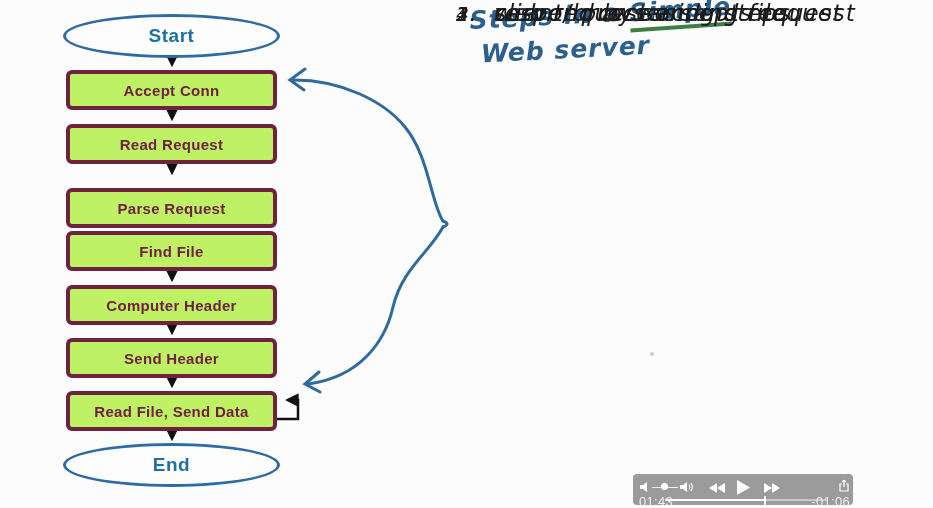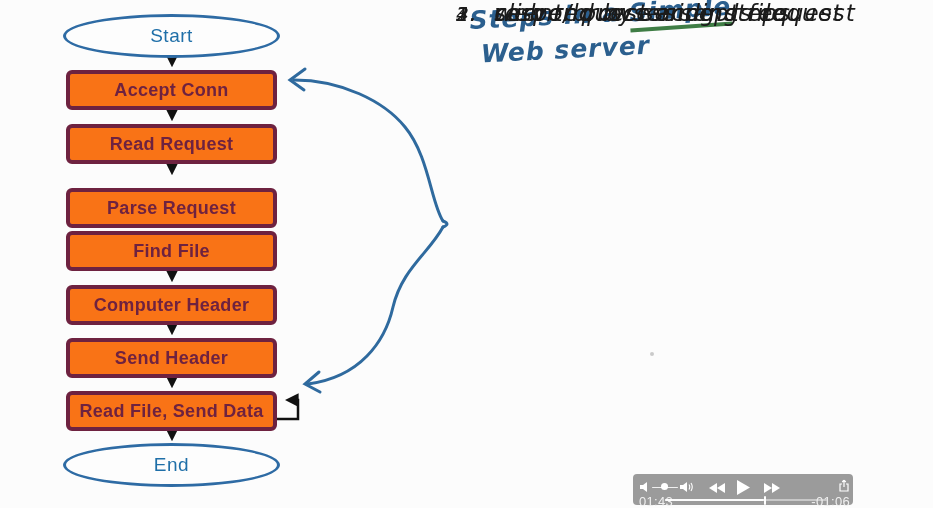--- a/index.html
+++ b/index.html
@@ -3,25 +3,25 @@
 <meta charset="utf-8">
 <style>
   html,body{margin:0;padding:0;background:#fff;}
   .canvas{position:relative;width:933px;height:508px;background:#fcfcfc;overflow:hidden;
           font-family:"Liberation Sans",sans-serif;}
 
   
   .terminal{position:absolute;left:63px;width:217px;height:44px;box-sizing:border-box;
             border:3px solid #2e6ba4;border-radius:50%;background:#fdfdfd;
             display:flex;align-items:center;justify-content:center;
-            color:#1f6fa8;font-weight:normal;font-size:19px;letter-spacing:.5px;}
+            color:#1f6fa8;font-weight:bold;font-size:19px;letter-spacing:.5px;}
   .fbox{position:absolute;left:66px;width:211px;height:40px;box-sizing:border-box;
-        border:4px solid #6e2240;border-radius:6px;background:#f97316;
+        border:4px solid #6e2240;border-radius:6px;background:#bef264;
         display:flex;align-items:center;justify-content:center;
-        color:#6e2240;font-weight:bold;font-size:18px;letter-spacing:.3px;}
+        color:#6e2240;font-weight:bold;font-size:15px;letter-spacing:.3px;}
   .connector-svg{position:absolute;left:0;top:0;pointer-events:none;}
 
   
   .hand{font-family:"DejaVu Sans",sans-serif;font-style:italic;}
   .note-title{position:absolute;left:472px;top:6px;width:440px;
               color:#2b5f8e;font-size:25px;font-weight:bold;letter-spacing:1px;
               transform:rotate(-3deg);transform-origin:left bottom;}
   .note-title span{white-space:pre;}
   .hl{border-bottom:4px solid #3f7d45;padding-bottom:1px;display:inline-block;
       transform:rotate(-1deg);}

